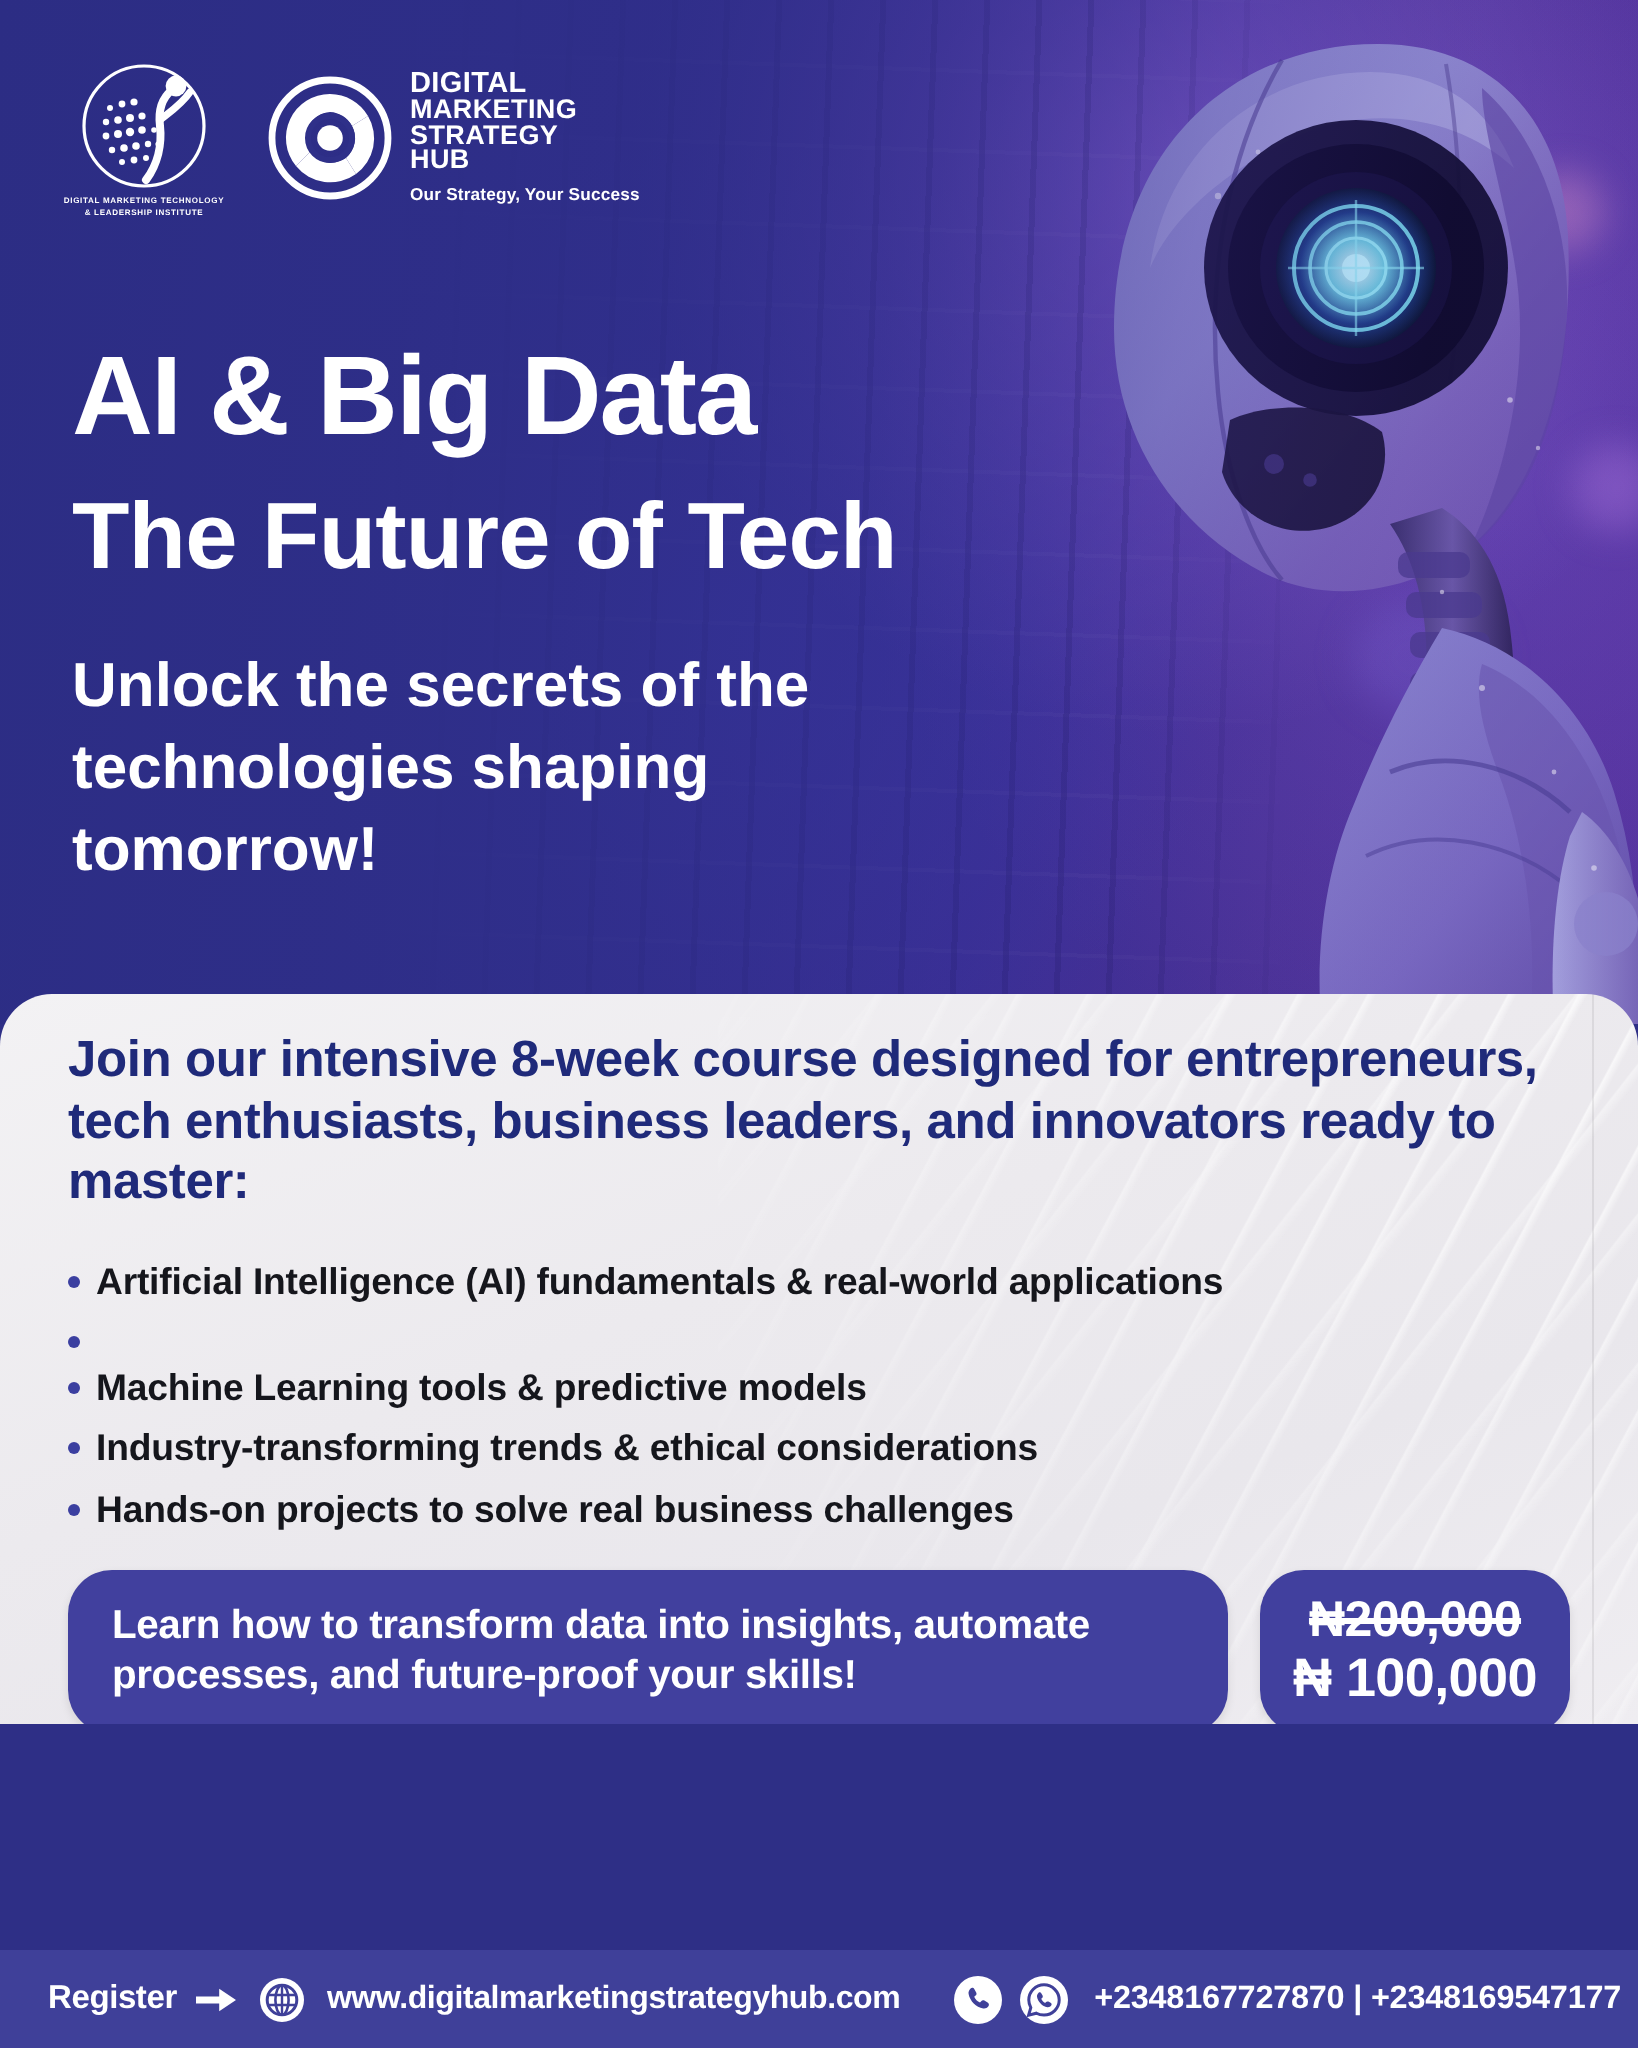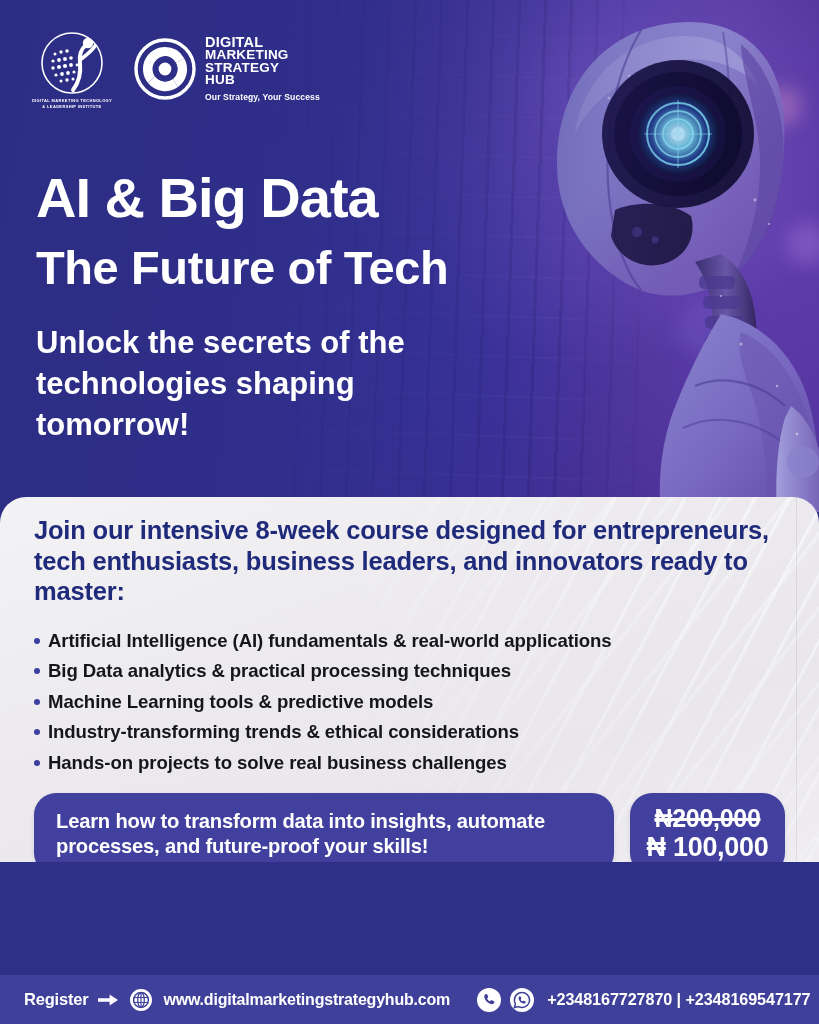--- a/index.html
+++ b/index.html
@@ -344,21 +344,20 @@
     <div class="panel-inner">
       <p class="intro">Join our intensive 8-week course designed for entrepreneurs, tech enthusiasts, business leaders, and innovators ready to master:</p>
 
       <ul class="bullets">
         <li>
           <span class="dot"></span>
           <span>Artificial Intelligence (AI) fundamentals &amp; real-world applications</span>
         </li>
         <li>
           <span class="dot"></span>
-          <span>Big Data analytics &amp; practical processing techniques</span>
         </li>
         <li>
           <span class="dot"></span>
           <span>Machine Learning tools &amp; predictive models</span>
         </li>
         <li>
           <span class="dot"></span>
           <span>Industry-transforming trends &amp; ethical considerations</span>
         </li>
         <li>

